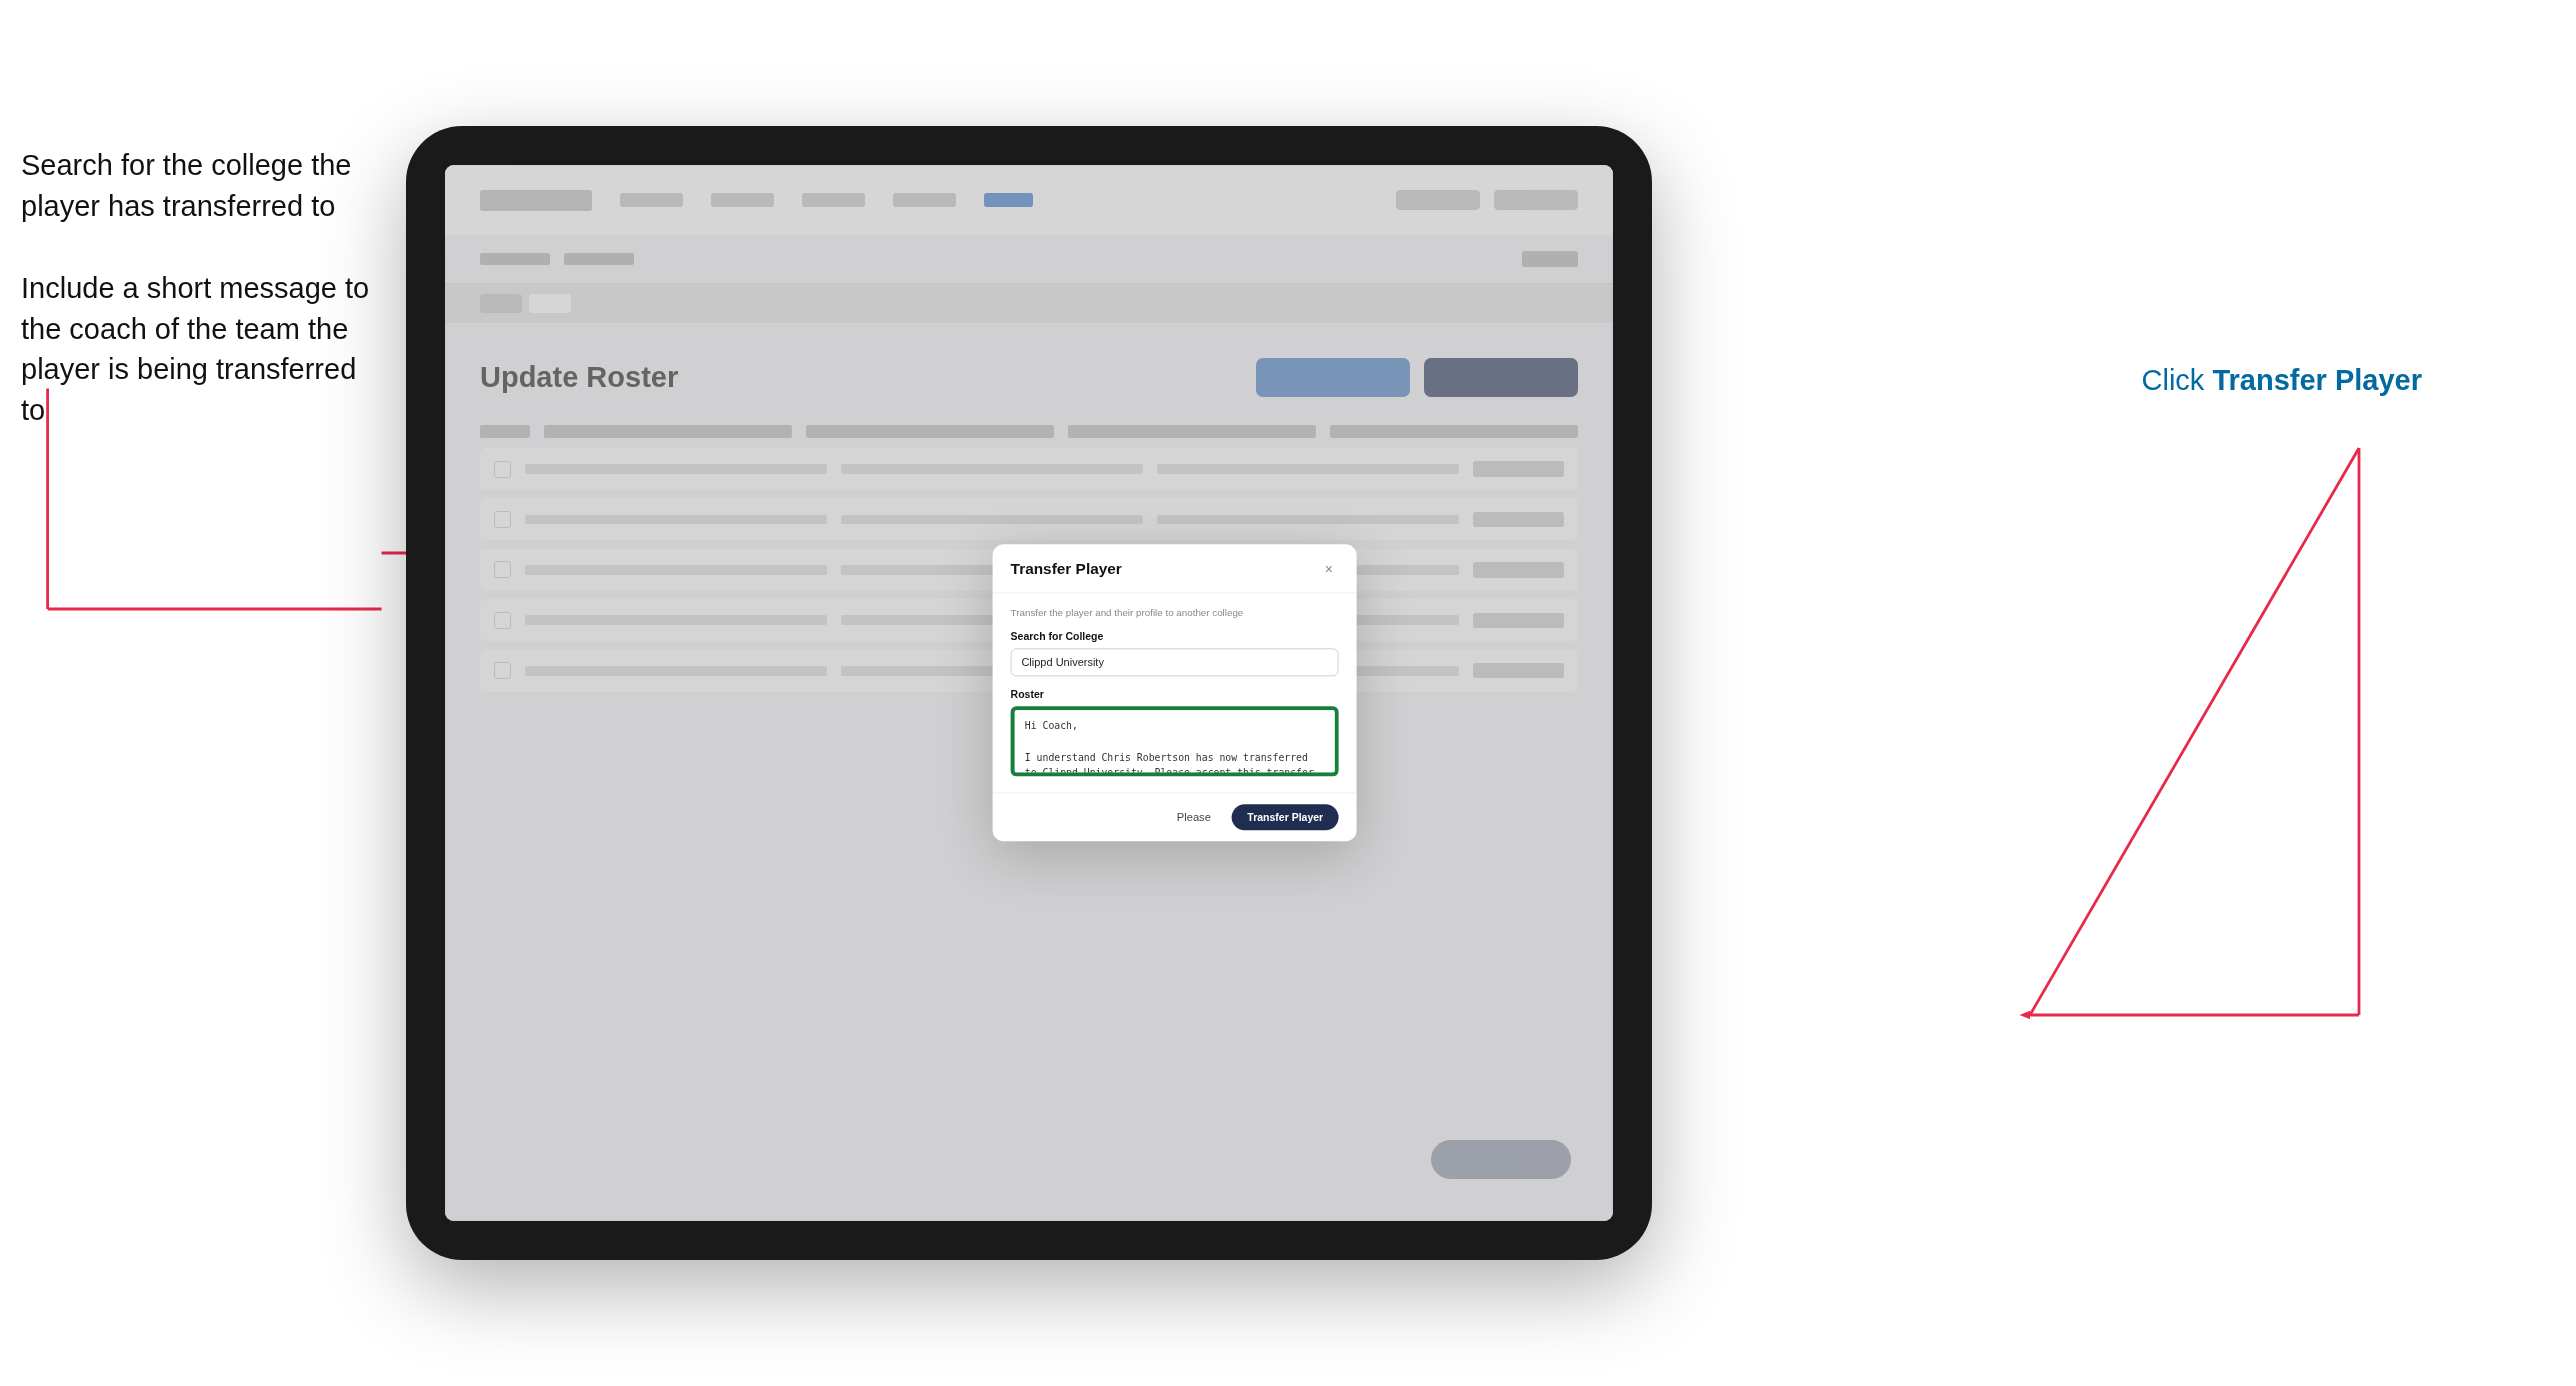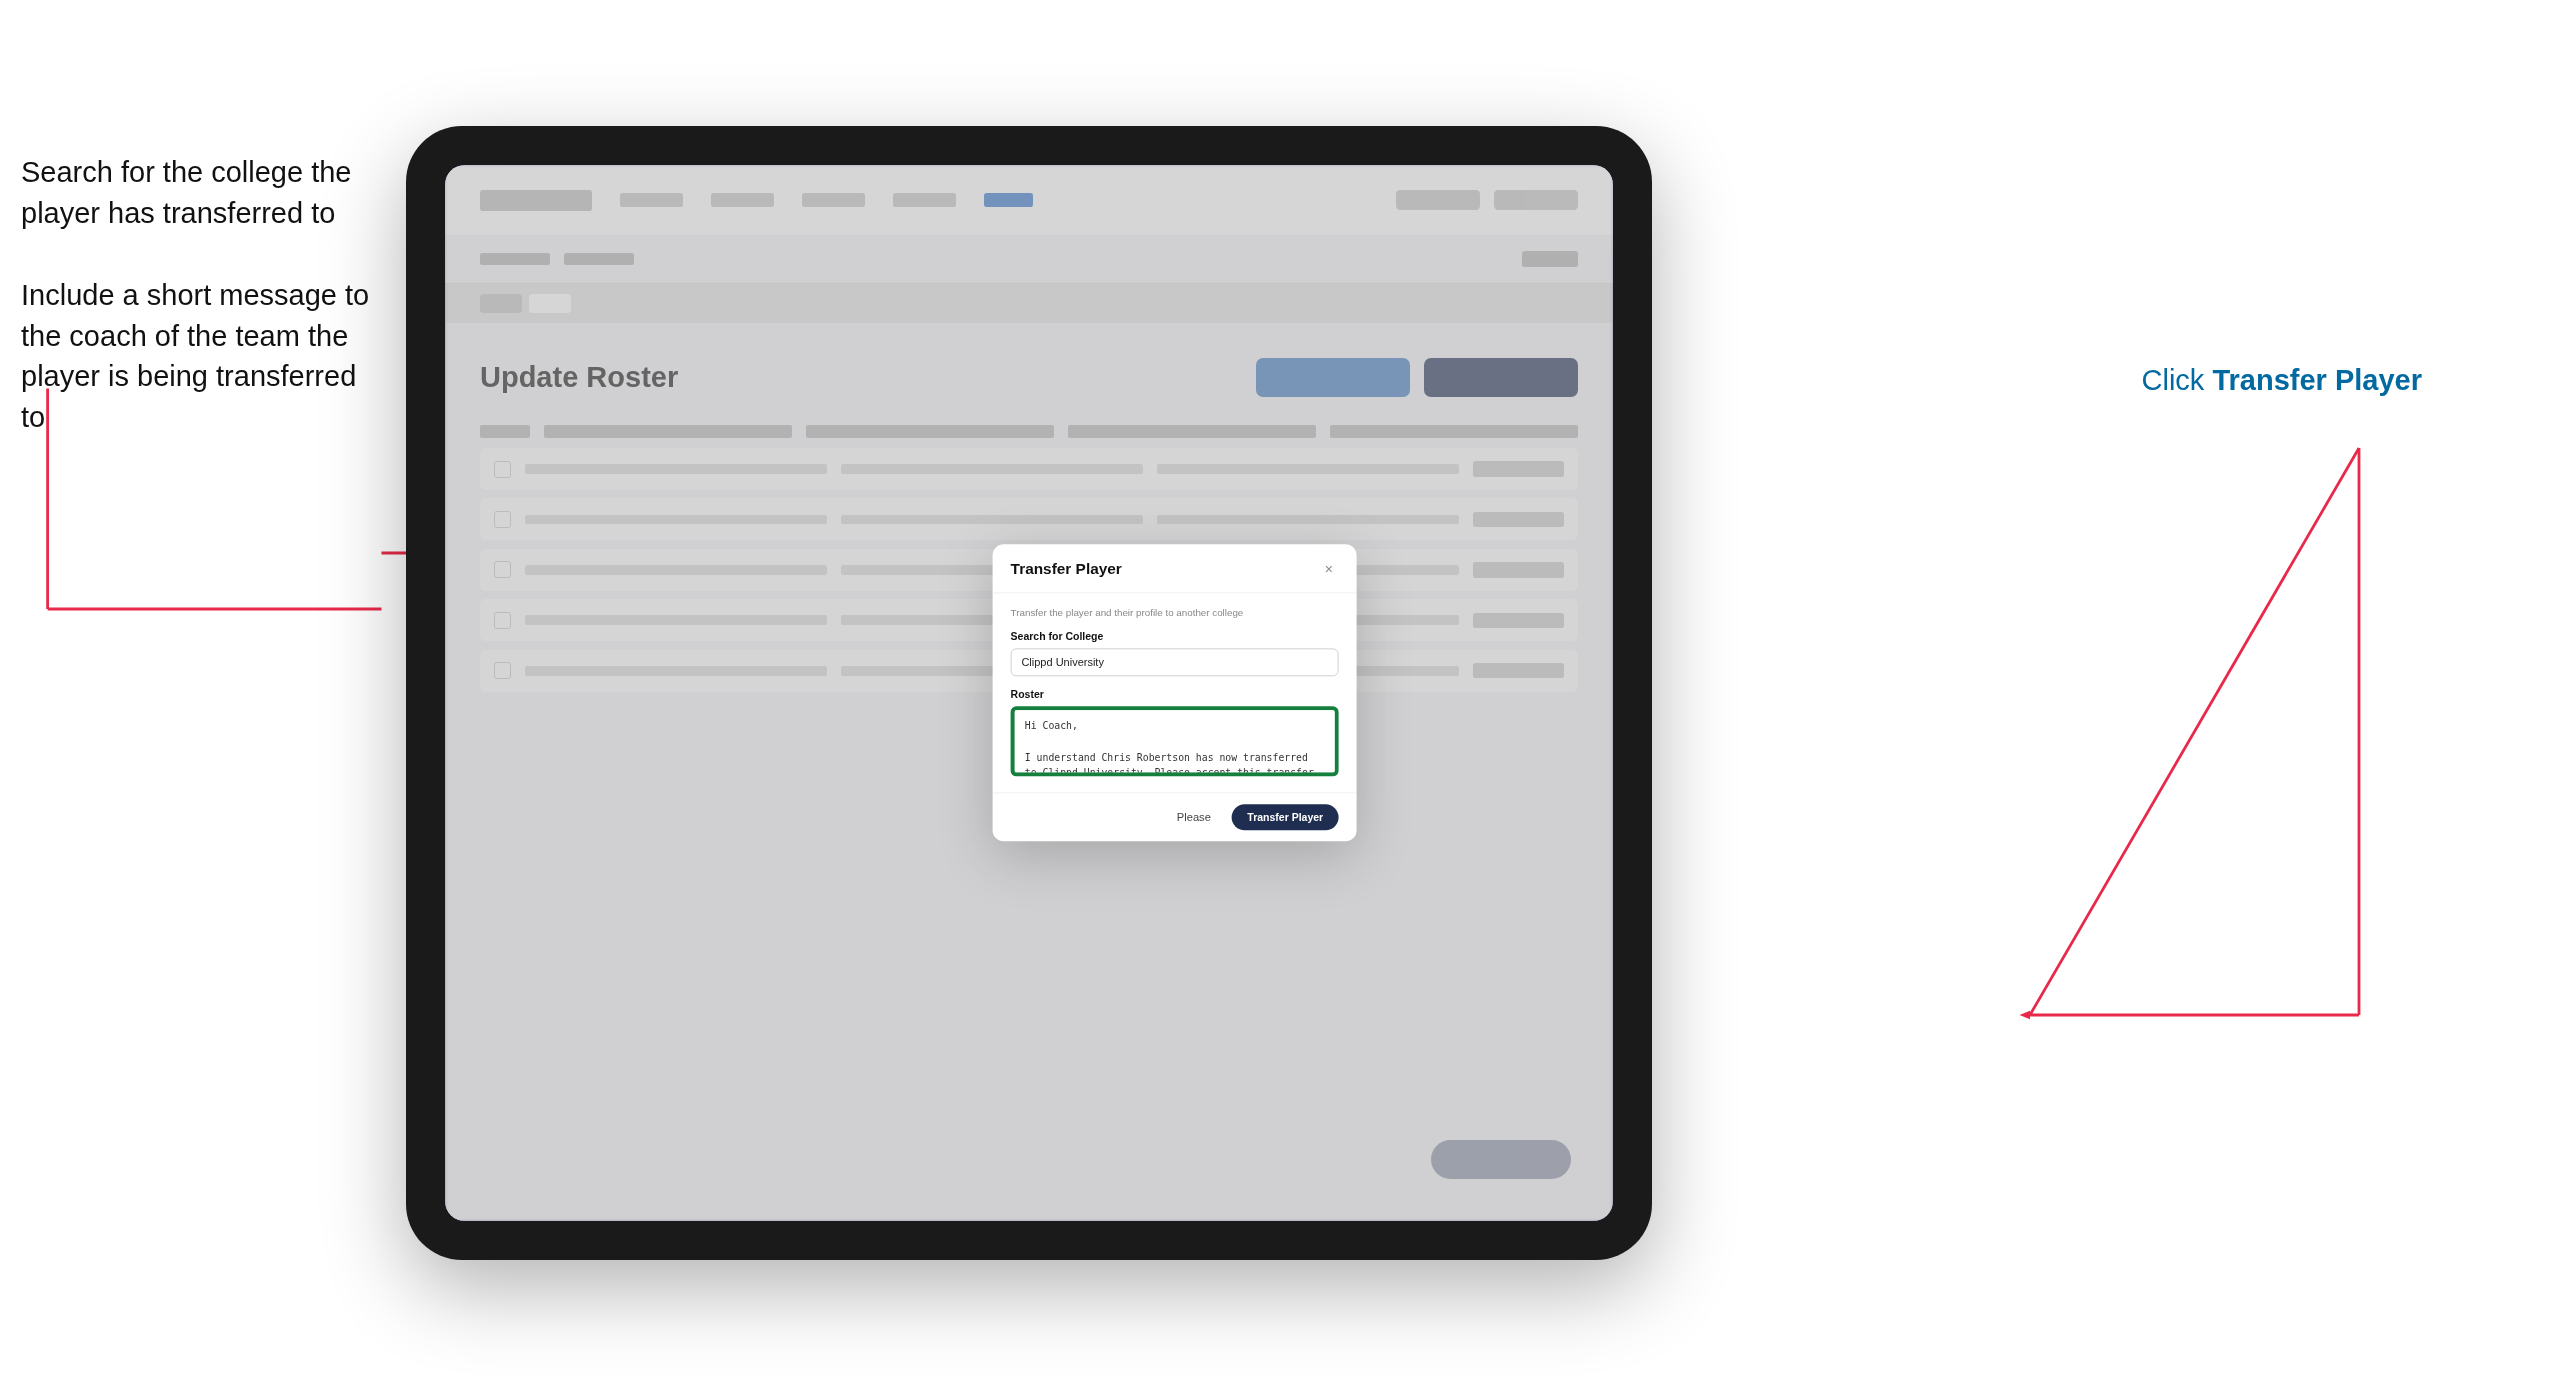--- a/index.html
+++ b/index.html
@@ -10,21 +10,21 @@
       background: #ffffff;
       font-family: -apple-system, BlinkMacSystemFont, 'Segoe UI', sans-serif;
       position: relative;
       overflow: hidden;
     }
 
     
     .annotation-left {
       position: absolute;
       left: 21px;
-      top: 152px;
+      top: 145px;
       width: 364px;
       font-size: 29px;
       line-height: 1.4;
       color: #111;
     }
 
     .annotation-left p {
       margin-bottom: 42px;
     }
 
@@ -61,22 +61,22 @@
       height: 1134px;
       background: #1a1a1a;
       border-radius: 56px;
       box-shadow: 0 28px 84px rgba(0,0,0,0.3);
       padding: 39px 39px;
     }
 
     .tablet-screen {
       width: 100%;
       height: 100%;
-      background: #4c1d95;
-      border-radius: 20px;
+      background: #f0abfc;
+      border-radius: 9px;
       overflow: hidden;
       position: relative;
     }
 
     
     .app-bg {
       position: absolute;
       top: 0; left: 0; right: 0; bottom: 0;
       background: #f5f5f7;
       filter: blur(1.4px);

